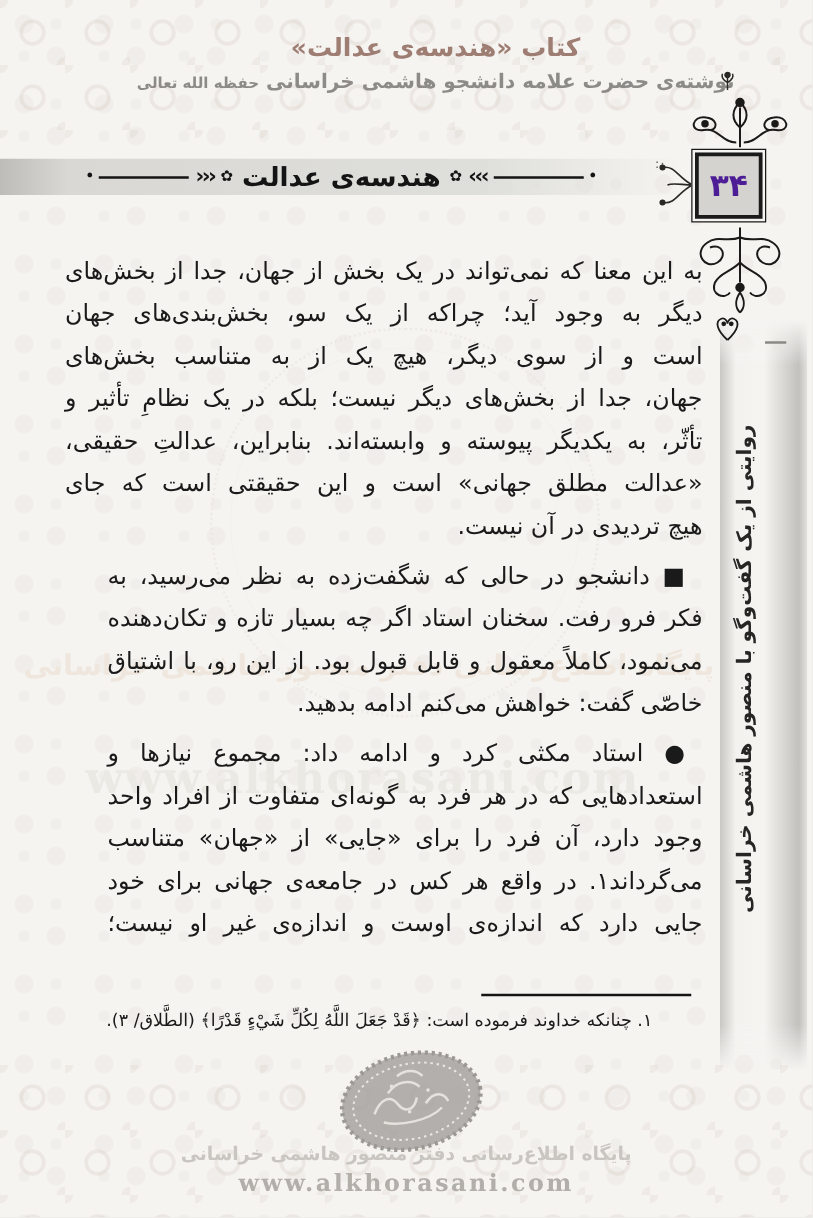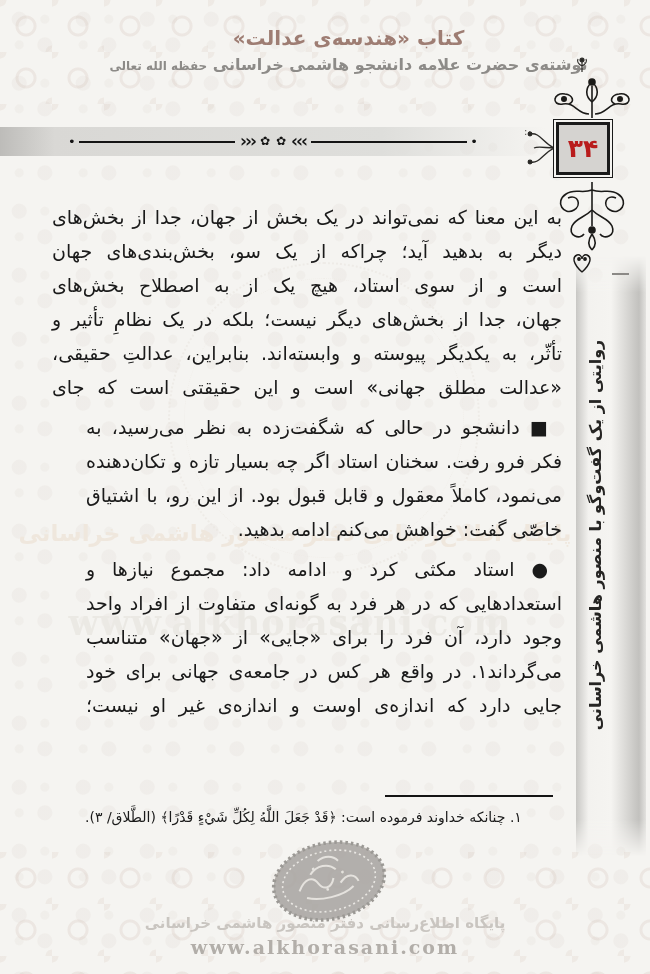--- a/index.html
+++ b/index.html
@@ -37,21 +37,21 @@
   .b-motif{color:#141414;font-size:12px;line-height:29px;padding:0 3px;}
   .b-title{font-size:21px;font-weight:bold;color:#141414;direction:rtl;unicode-bidi:isolate;padding:0 4px;white-space:nowrap;}
   .band-side-dots{position:absolute;top:126px;left:524px;font-size:10px;color:#55534f;z-index:3;letter-spacing:1px;}
 
   
   .orn{position:absolute;z-index:3;}
   .pagebox{position:absolute;left:553px;top:119px;width:60px;height:59px;z-index:4;
     border:1.5px solid #1a1a1a;background:#f5f4f1;padding:2px;box-sizing:border-box;}
   .pagebox-inner{width:100%;height:100%;box-sizing:border-box;border:3px solid #1a1a1a;background:#d5d3d0;
     display:flex;align-items:center;justify-content:center;}
-  .pagebox-num{font-size:25px;font-weight:bold;color:#b91c1c;line-height:1;}
+  .pagebox-num{font-size:25px;font-weight:bold;color:#4c1d95;line-height:1;}
 
   
   .right-strip{position:absolute;left:576px;top:256px;width:70px;height:600px;z-index:1;
     background:linear-gradient(to right,#c8c7c4 0%,#f3f2ef 18%,#f5f4f1 50%,#d9d8d5 72%,#c2c1be 90%,#e3e2df 100%);
     -webkit-mask-image:linear-gradient(to bottom,transparent,#000 6%,#000 94%,transparent);
     mask-image:linear-gradient(to bottom,transparent,#000 6%,#000 94%,transparent);}
   .strip-dash{position:absolute;left:612px;top:273px;width:17px;height:2px;background:#8b8986;z-index:2;}
   .side-title{position:absolute;left:174px;top:330px;width:410px;height:24px;z-index:3;
     transform:rotate(-90deg);transform-origin:top right;
     font-size:16px;font-weight:bold;color:#262523;text-align:center;line-height:24px;white-space:nowrap;direction:rtl;}
@@ -105,20 +105,21 @@
       <span>نوشته‌ی حضرت علامه دانشجو هاشمی خراسانی</span>
       <span class="honorific">حفظه الله تعالی</span>
     </div>
   </div>
 
   <div class="band">
     <span class="b-dot">•</span>
     <span class="b-line"></span>
     <span class="b-chev">›››</span>
     <span class="b-motif">✿</span>
+    <span class="b-title">هندسه‌ی عدالت</span>
     <span class="b-motif">✿</span>
     <span class="b-chev">‹‹‹</span>
     <span class="b-line"></span>
     <span class="b-dot">•</span>
   </div>
   <div class="band-side-dots">·:</div>
 
   <svg class="orn" style="left:574px;top:56px;" width="16" height="18" viewBox="0 0 16 18">
     <g fill="none" stroke="#2a2926" stroke-width="1.2">
       <circle cx="8" cy="4" r="2" fill="#2a2926"></circle>
@@ -167,25 +168,26 @@
     </g>
   </svg>
 
   <div class="right-strip"></div>
   <div class="strip-dash"></div>
   <div class="side-title">روایتی از یک گفت‌وگو با منصور هاشمی خراسانی</div>
 
   <div class="body-text">
       <div class="para">
         <div class="line">به این معنا که نمی‌تواند در یک بخش از جهان، جدا از بخش‌های</div>
-        <div class="line">دیگر به بدهید آید؛ چراکه از یک سو، بخش‌بندی‌های جهان</div>
-        <div class="line">است و از سوی استاد، هیچ یک از به اصطلاح بخش‌های</div>
+        <div class="line">دیگر به وجود آید؛ چراکه از یک سو، بخش‌بندی‌های جهان</div>
+        <div class="line">است و از سوی دیگر، هیچ یک از به متناسب بخش‌های</div>
         <div class="line">جهان، جدا از بخش‌های دیگر نیست؛ بلکه در یک نظامِ تأثیر و</div>
         <div class="line">تأثّر، به یکدیگر پیوسته و وابسته‌اند. بنابراین، عدالتِ حقیقی،</div>
         <div class="line">«عدالت مطلق جهانی» است و این حقیقتی است که جای</div>
+        <div class="line flush">هیچ تردیدی در آن نیست.</div>
       </div>
       <div class="para">
         <div class="line indent">■ دانشجو در حالی که شگفت‌زده به نظر می‌رسید، به</div>
         <div class="line">فکر فرو رفت. سخنان استاد اگر چه بسیار تازه و تکان‌دهنده</div>
         <div class="line">می‌نمود، کاملاً معقول و قابل قبول بود. از این رو، با اشتیاق</div>
         <div class="line flush">خاصّی گفت: خواهش می‌کنم ادامه بدهید.</div>
       </div>
       <div class="para">
         <div class="line indent">● استاد مکثی کرد و ادامه داد: مجموع نیازها و</div>
         <div class="line">استعدادهایی که در هر فرد به گونه‌ای متفاوت از افراد واحد</div>

